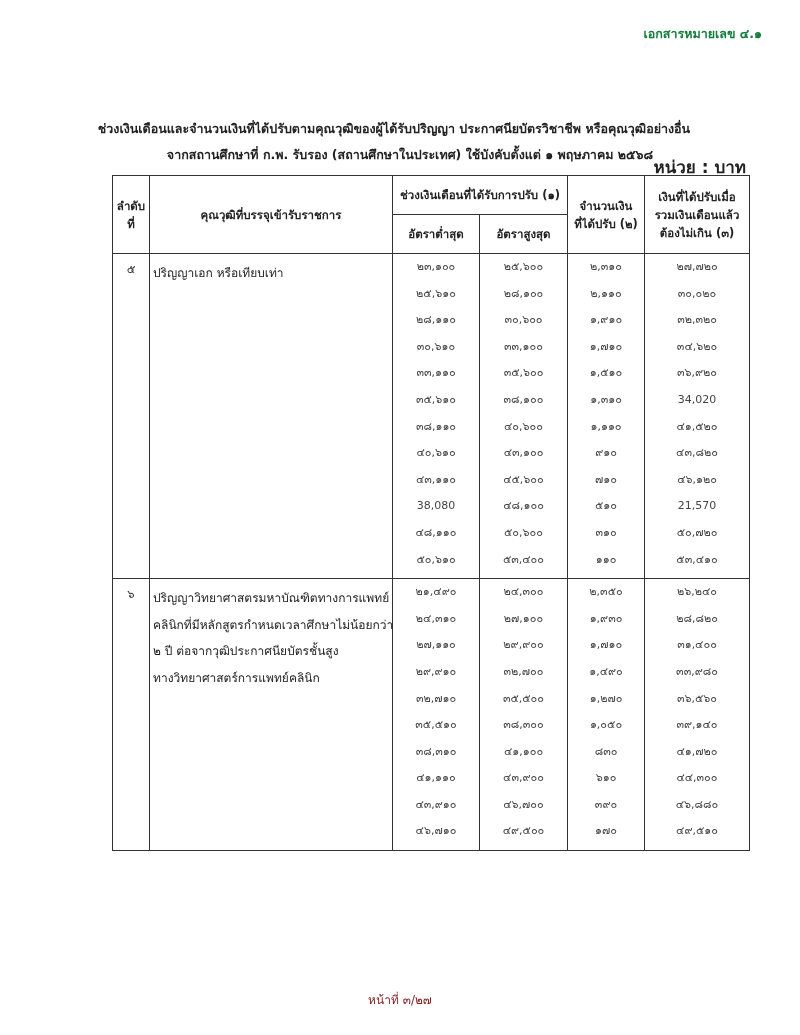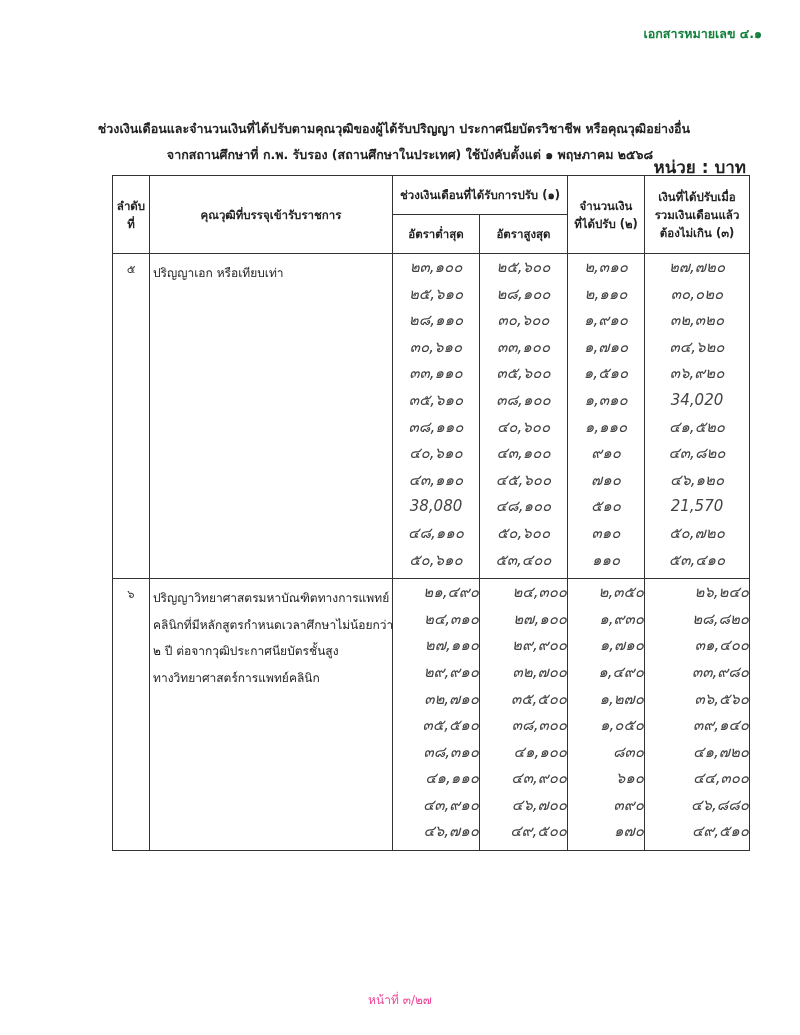--- a/index.html
+++ b/index.html
@@ -78,37 +78,36 @@
     line-height: 26.5px;
     color: #222;
     font-size: 12px;
   }
   td.col-qual .qual-line { display: block; white-space: nowrap; }
   td.num-col {
     vertical-align: top;
     text-align: center;
     padding: 5px 0 0 0;
     color: #444;
-    font-size: 15px;
-    font-style: italic;
+    font-size: 11px;
   }
   td.num-col .num {
     display: block;
     height: 26.6px;
     line-height: 16px;
   }
-  .section-6 td.num-col .num { height: 26.6px; text-align: right; }
+  .section-6 td.num-col .num { height: 26.6px; }
   .footer {
     position: absolute;
     top: 990px;
     left: 0;
     width: 800px;
     text-align: center;
     font-size: 12px;
-    color: #ec4899;
+    color: #7f1d1d;
   }
 </style>
 </head>
 <body>
 
 <div class="doc-number">เอกสารหมายเลข ๔.๑</div>
 <div class="title line1">ช่วงเงินเดือนและจำนวนเงินที่ได้ปรับตามคุณวุฒิของผู้ได้รับปริญญา ประกาศนียบัตรวิชาชีพ หรือคุณวุฒิอย่างอื่น</div>
 <div class="title line2">จากสถานศึกษาที่ ก.พ. รับรอง (สถานศึกษาในประเทศ) ใช้บังคับตั้งแต่ ๑ พฤษภาคม ๒๕๖๘</div>
 <div class="unit">หน่วย : บาท</div>
 

